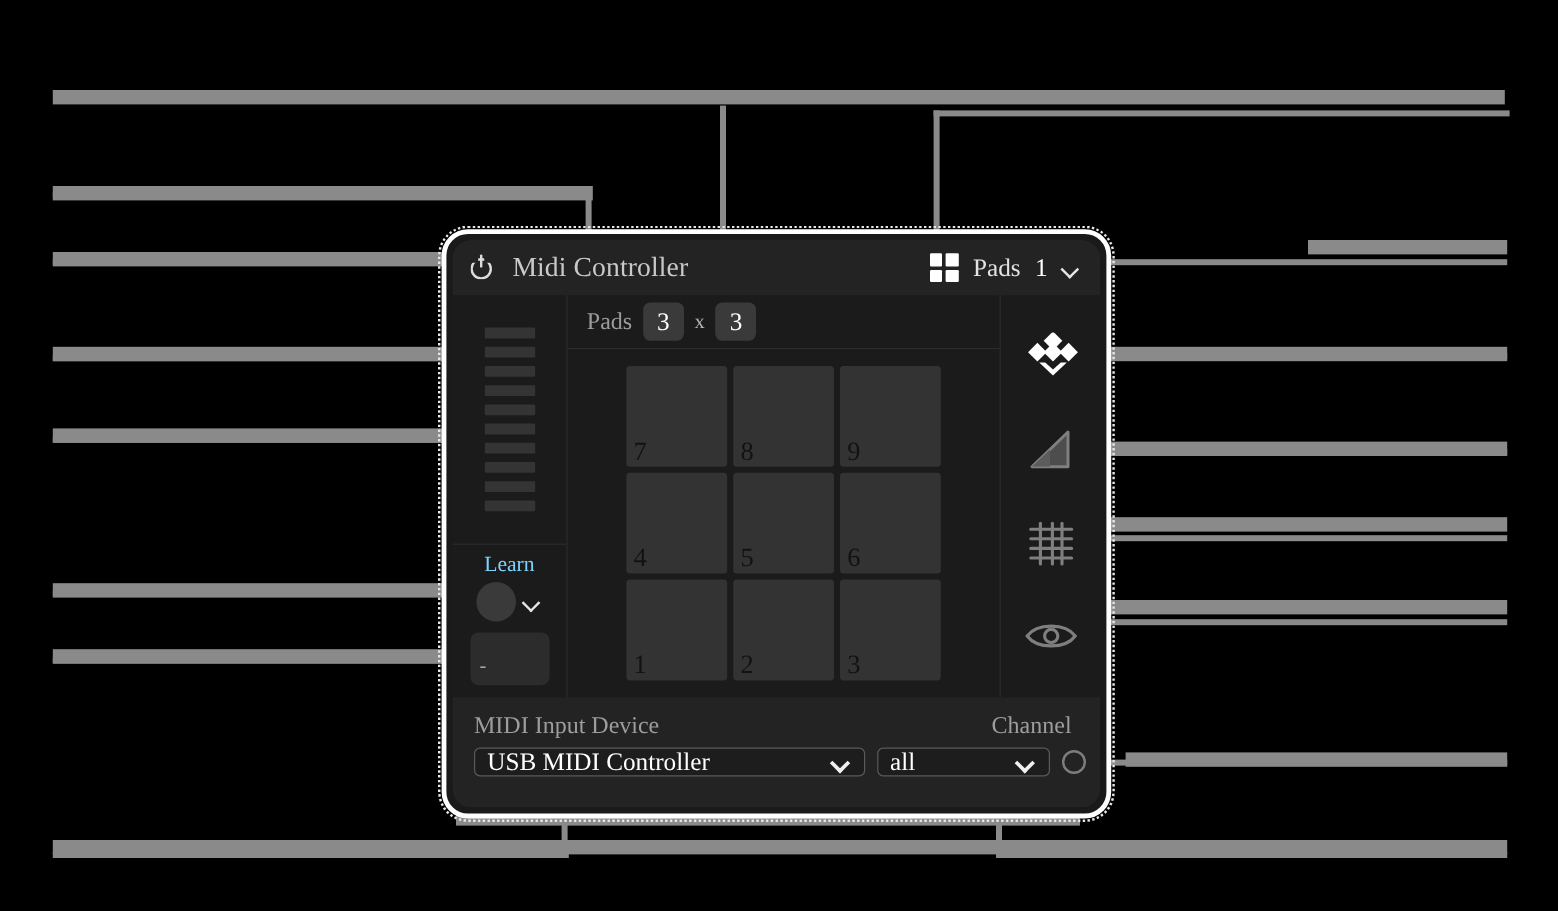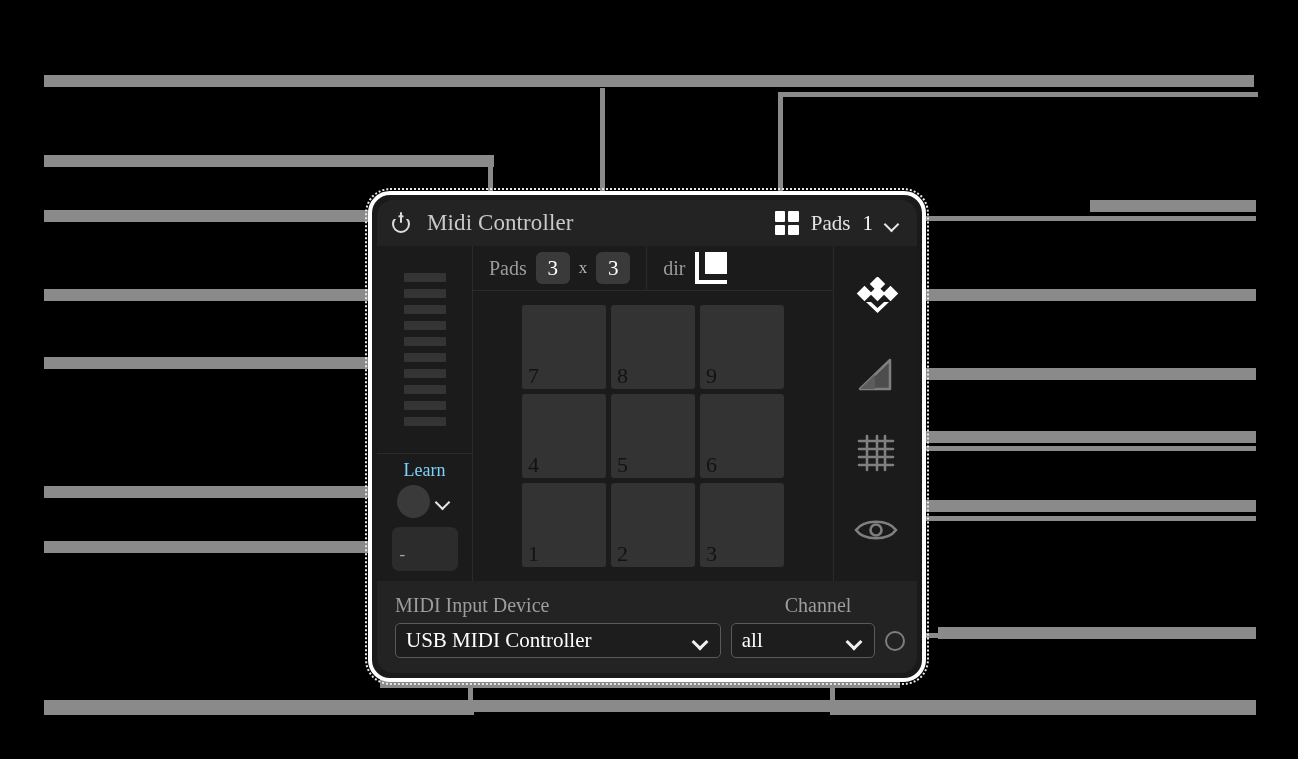--- a/index.html
+++ b/index.html
@@ -330,29 +330,29 @@
     display: flex;
     align-items: flex-end;
     height: 30px;
   }
   .midi-label {
     font-size: 20px;
     color: #9d9d9d;
     white-space: nowrap;
   }
   .midi-label.device { width: 348px; }
-  .midi-label.channel { text-align: center; width: 150px; }
+  .midi-label.channel { text-align: right; width: 150px; }
   .midi-controls {
     display: flex;
     align-items: center;
     gap: 10px;
     margin-top: 6px;
   }
   .sel {
-    height: 35px;
+    height: 24px;
     background: #1d1d1d;
     border: 1px solid #5a5a5a;
     border-radius: 5px;
     display: flex;
     align-items: center;
     padding: 0 10px;
     box-sizing: border-box;
     color: #ffffff;
     font-size: 21px;
     white-space: nowrap;
@@ -482,27 +482,20 @@
       </div>
 
       <div class="center-col">
         <div class="pads-config">
           <div class="cfg-group">
             <span class="cfg-label">Pads</span>
             <span class="num-box">3</span>
             <span class="times">x</span>
             <span class="num-box">3</span>
           </div>
-          <div class="cfg-group">
-            <span class="cfg-label">dir</span>
-            <span class="dir-icon">
-              <span class="bracket"></span>
-              <span class="sq"></span>
-            </span>
-          </div>
         </div>
         <div class="pad-grid-wrap">
           <div class="pad-grid">
             <div class="pad">
                 <span class="num">7</span>
               </div>
             <div class="pad">
                 <span class="num">8</span>
               </div>
             <div class="pad">

